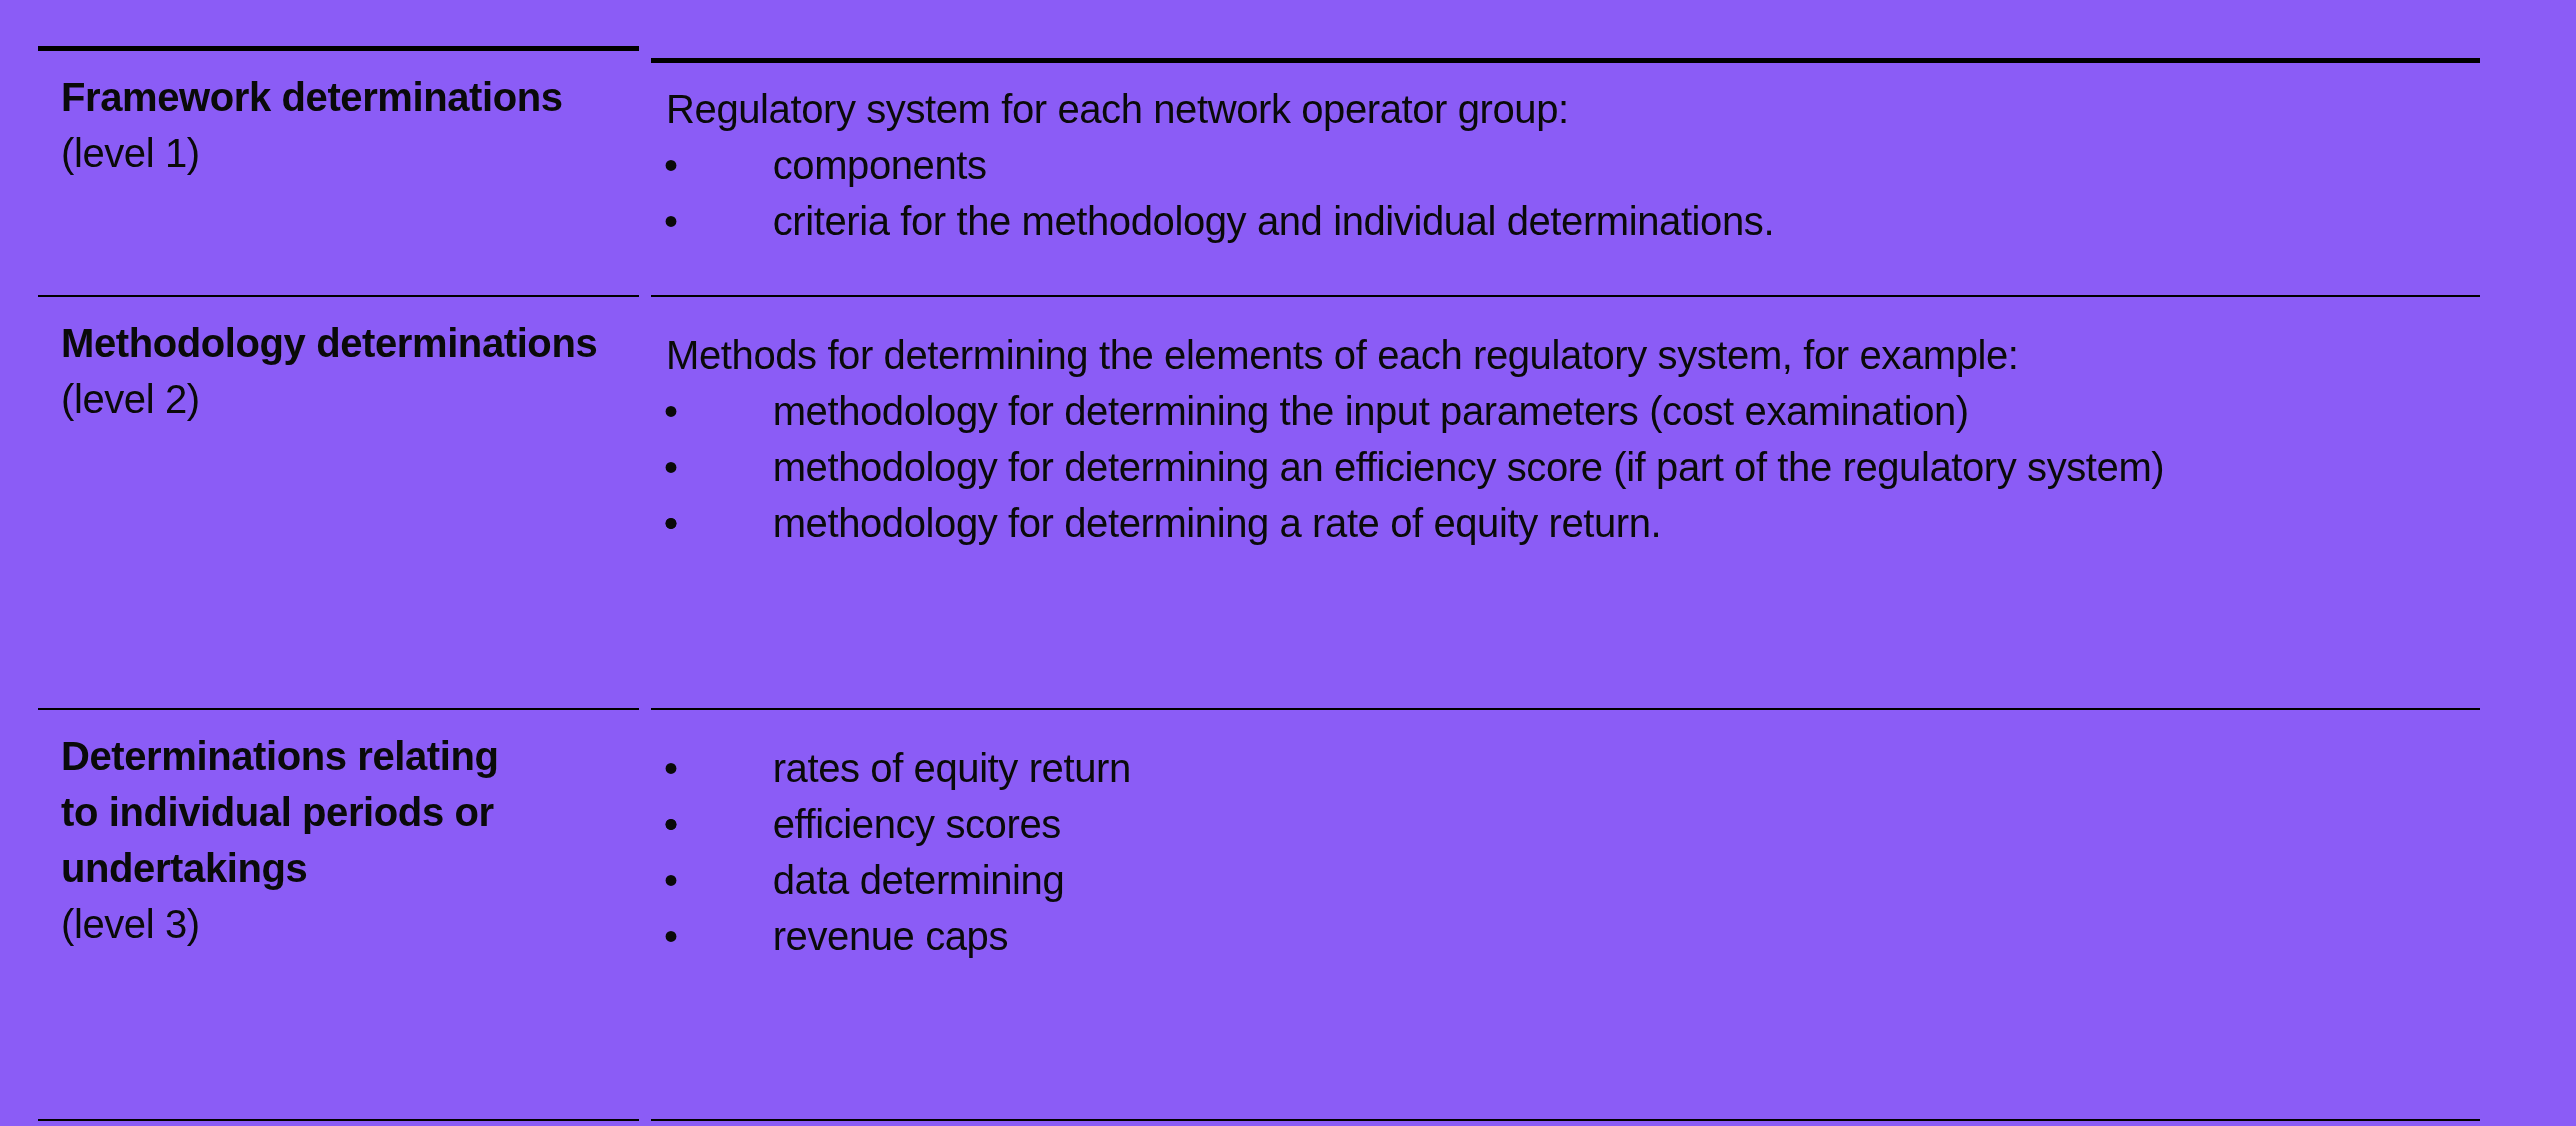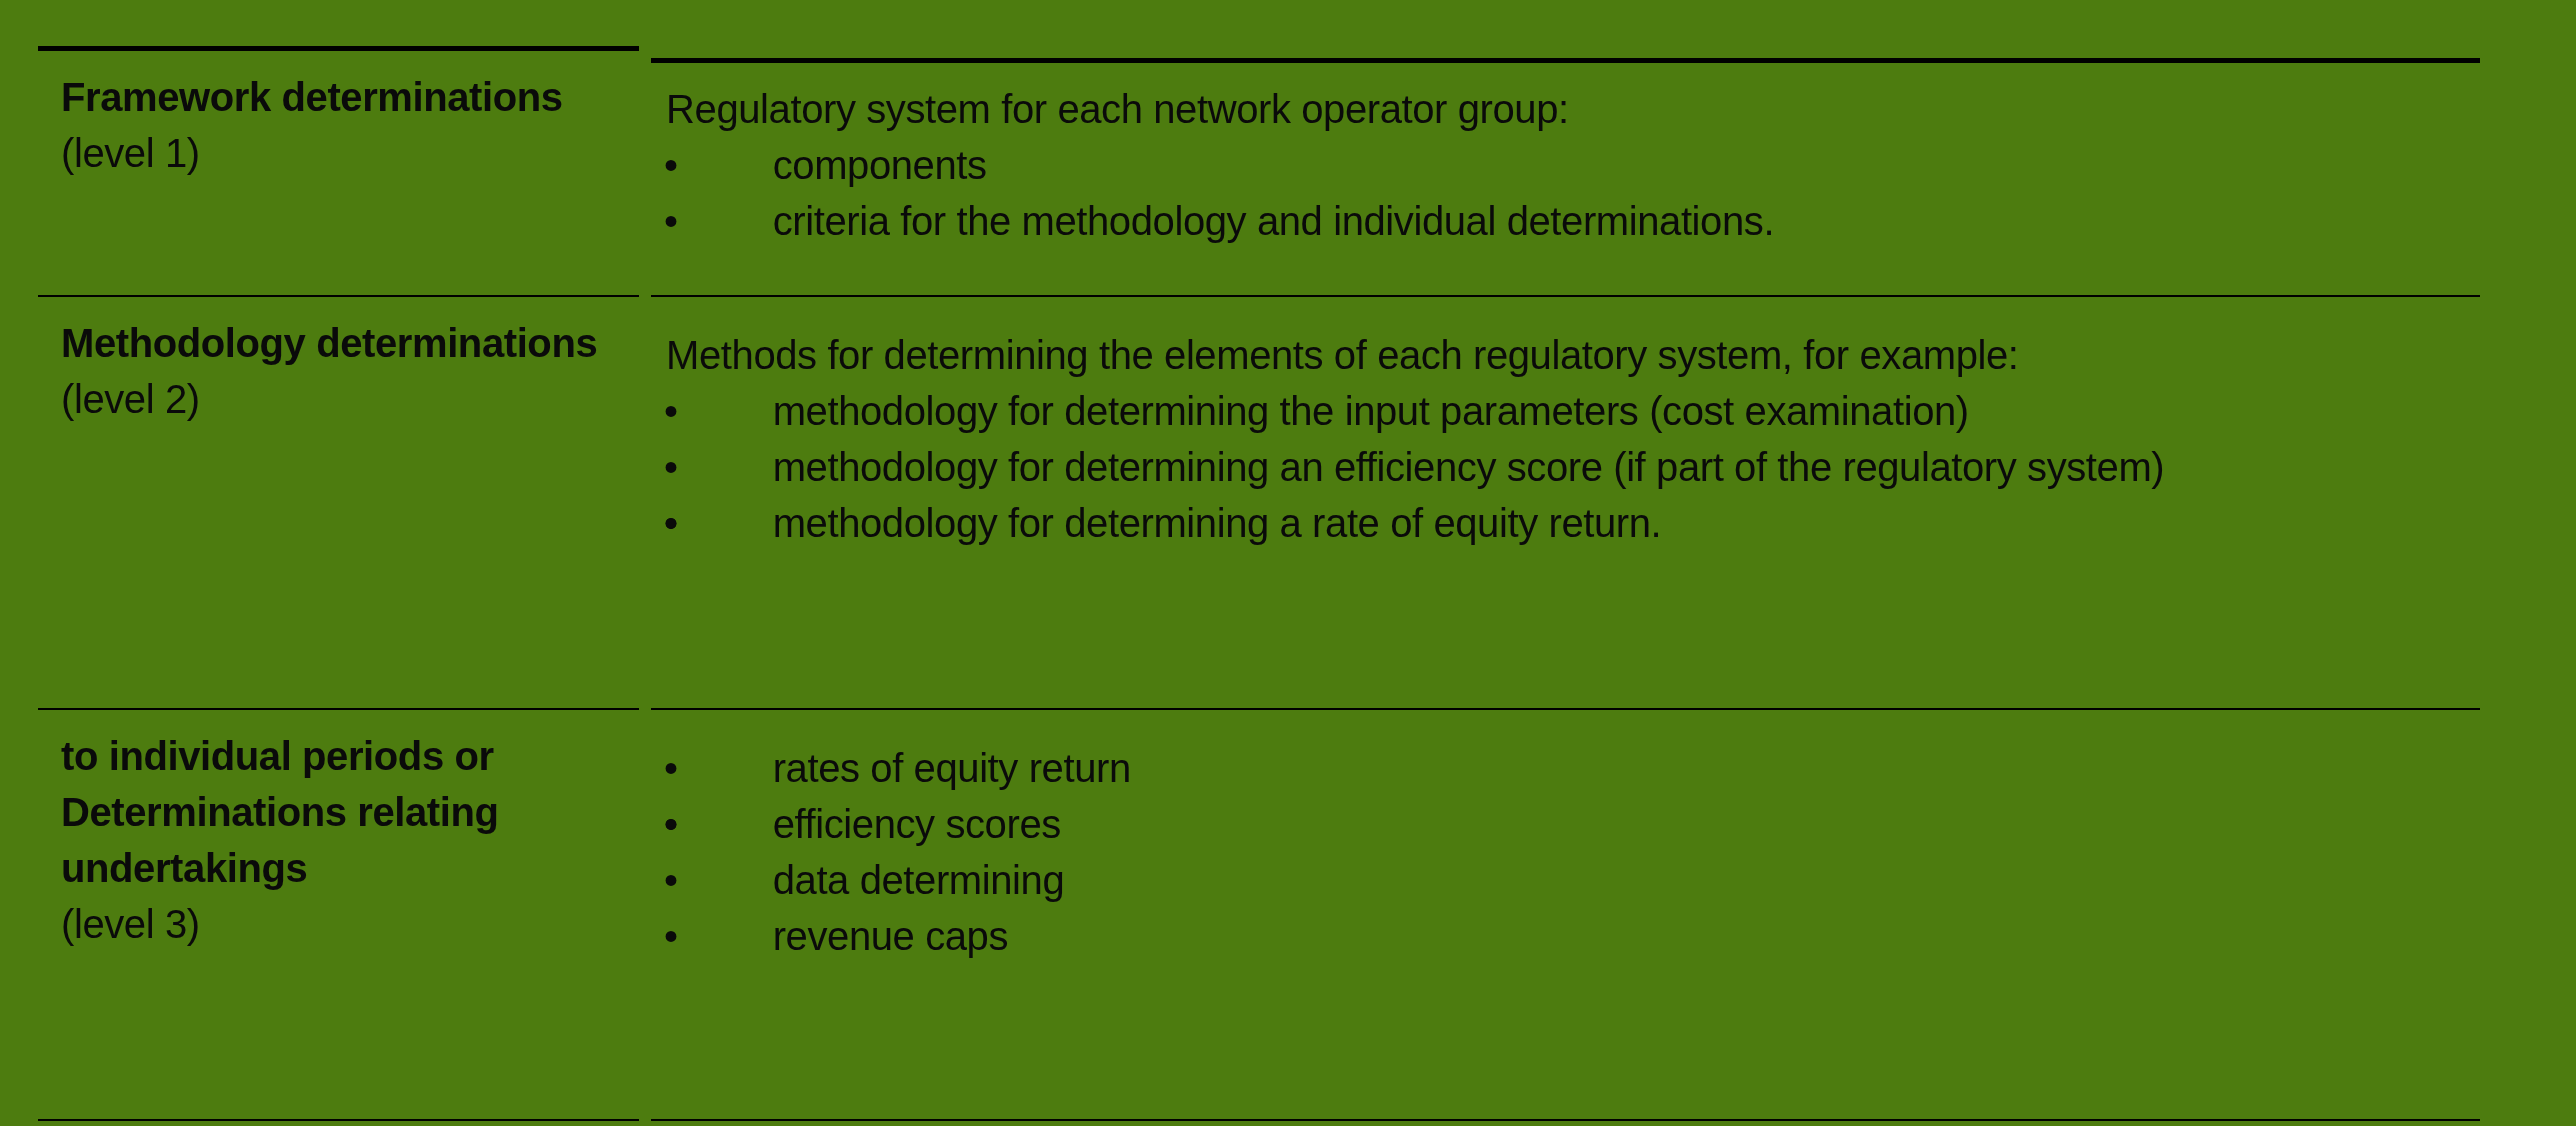--- a/index.html
+++ b/index.html
@@ -4,21 +4,21 @@
 <style>
   html, body {
     margin: 0;
     padding: 0;
     background: #ffffff;
   }
   .page {
     position: relative;
     width: 2576px;
     height: 1126px;
-    background: #4d7c0f;
+    background: #8b5cf6;
     font-family: "Liberation Sans", sans-serif;
     color: #0a0a0a;
     overflow: hidden;
   }
   .det-table {
     display: grid;
     grid-template-columns: 601px 1fr;
     column-gap: 11.7px;
     margin: 46px 96px 0 38px;
   }
@@ -109,22 +109,22 @@
       <div class="bullet-line">
         <span class="bullet-marker">•</span>
       </div>
       <div class="bullet-line">
         <span class="bullet-marker">•</span>
         <span>methodology for determining a rate of equity return.</span>
       </div>
     </div>
 
     <div class="cell head-cell r3">
+      <div class="head-title">Determinations relating</div>
       <div class="head-title">to individual periods or</div>
-      <div class="head-title">Determinations relating</div>
       <div class="head-title">undertakings</div>
       <div class="head-level">(level 3)</div>
     </div>
     <div class="cell body-cell r3">
       <div class="bullet-line">
         <span class="bullet-marker">•</span>
         <span>rates of equity return</span>
       </div>
       <div class="bullet-line">
         <span class="bullet-marker">•</span>

